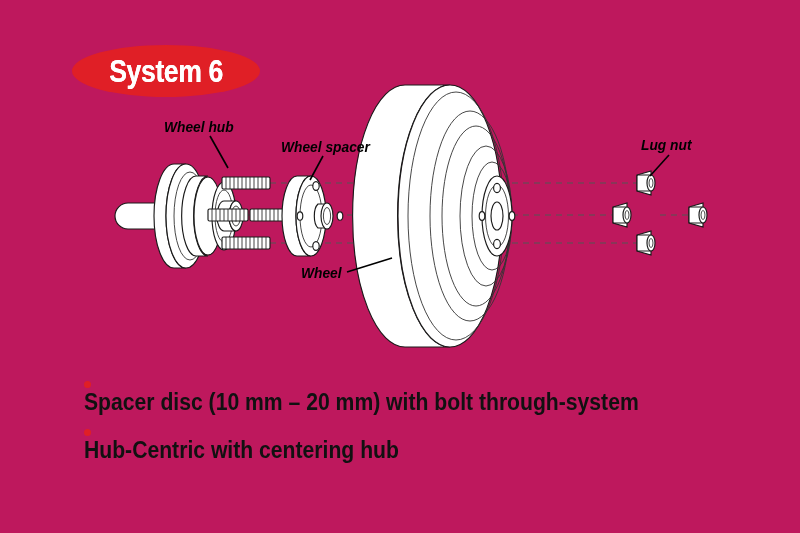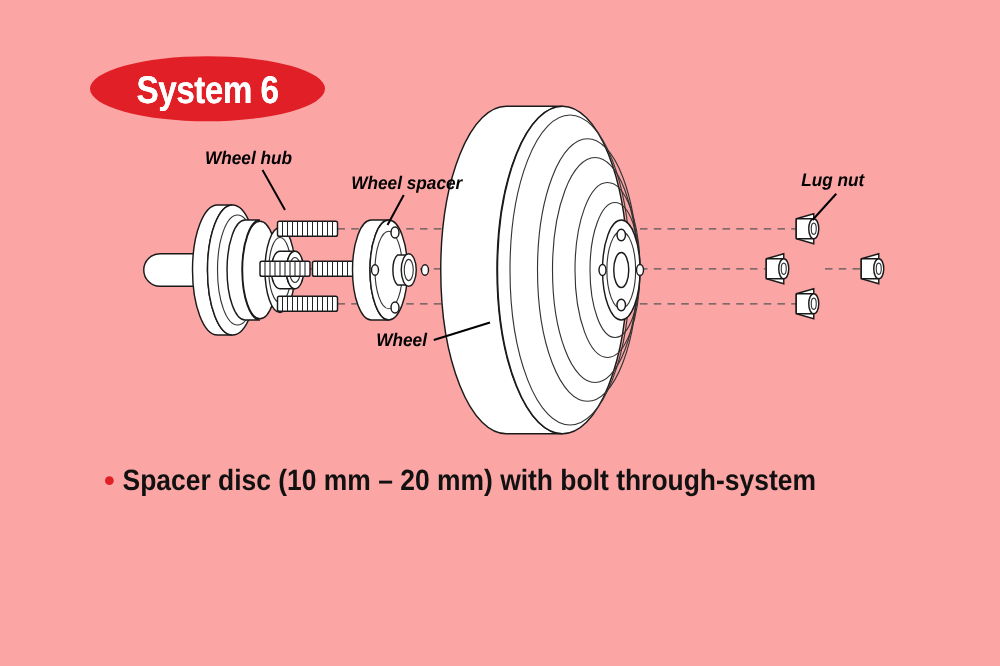--- a/index.html
+++ b/index.html
@@ -1,18 +1,18 @@
 <!DOCTYPE html>
 <html><head>
 <meta charset="utf-8">
 <style>
   html,body{margin:0;padding:0;background:#ffffff;}
   body{width:800px;height:533px;position:relative;overflow:hidden;
        font-family:"Liberation Sans",sans-serif;}
-  #stage{position:absolute;left:0;top:0;width:800px;height:533px;background:#fca5a5;}
+  #stage{position:absolute;left:0;top:0;width:800px;height:533px;background:#be185d;}
 
   
   .badge{position:absolute;left:72px;top:45px;width:188px;height:52px;
          background:#e01f26;border-radius:50%;
          display:flex;align-items:center;justify-content:center;}
   .badge-text{color:#ffffff;font-size:31px;font-weight:bold;
               letter-spacing:-0.5px;line-height:1;
               transform:scaleX(0.86);transform-origin:center;
               font-family:"Liberation Sans",sans-serif;
               text-shadow:0 0 0 #fff;white-space:nowrap;}
@@ -22,21 +22,21 @@
        font-size:14.5px;white-space:nowrap;line-height:1;
        font-family:"Liberation Sans",sans-serif;transform:scaleX(0.95);
        transform-origin:left center;}
   #lbl-hub{left:164px;top:120px;}
   #lbl-spacer{left:281px;top:140px;}
   #lbl-wheel{left:301px;top:266px;}
   #lbl-lugnut{left:641px;top:138px;}
 
   
   .bullets{position:absolute;left:84px;top:370px;width:680px;}
-  .bullet-row{display:flex;align-items:flex-start;margin-bottom:1px;}
+  .bullet-row{display:flex;align-items:flex-start;margin-bottom:1px;flex-direction:column;}
   .dot{flex:0 0 auto;width:7px;height:7px;border-radius:50%;
        background:#e01f26;margin-top:11px;margin-right:7px;}
   .btxt{font-size:23.5px;font-weight:bold;color:#111;line-height:1.24;
         transform:scaleX(0.9);transform-origin:left top;
         white-space:pre-line;font-family:"Liberation Sans",sans-serif;}
 
   svg.art{position:absolute;left:0;top:0;width:800px;height:533px;}
   .ln-thin{fill:none;stroke:#333;stroke-width:0.9;}
   .ln-w{fill:#ffffff;stroke:#1a1a1a;stroke-width:1.15;}
   .dash{fill:none;stroke:#555;stroke-width:1;stroke-dasharray:6 5;}
@@ -222,15 +222,19 @@
   <div class="lbl" id="lbl-hub">Wheel hub</div>
   <div class="lbl" id="lbl-spacer">Wheel spacer</div>
   <div class="lbl" id="lbl-wheel">Wheel</div>
   <div class="lbl" id="lbl-lugnut">Lug nut</div>
 
   <div class="bullets">
     <div class="bullet-row">
       <span class="dot"></span>
       <span class="btxt">Spacer disc (10 mm – 20 mm) with bolt through-system</span>
     </div>
+    <div class="bullet-row">
+      <span class="dot"></span>
+      <span class="btxt">Hub-Centric with centering hub</span>
+    </div>
   </div>
 
 </div>
 
 </body></html>

